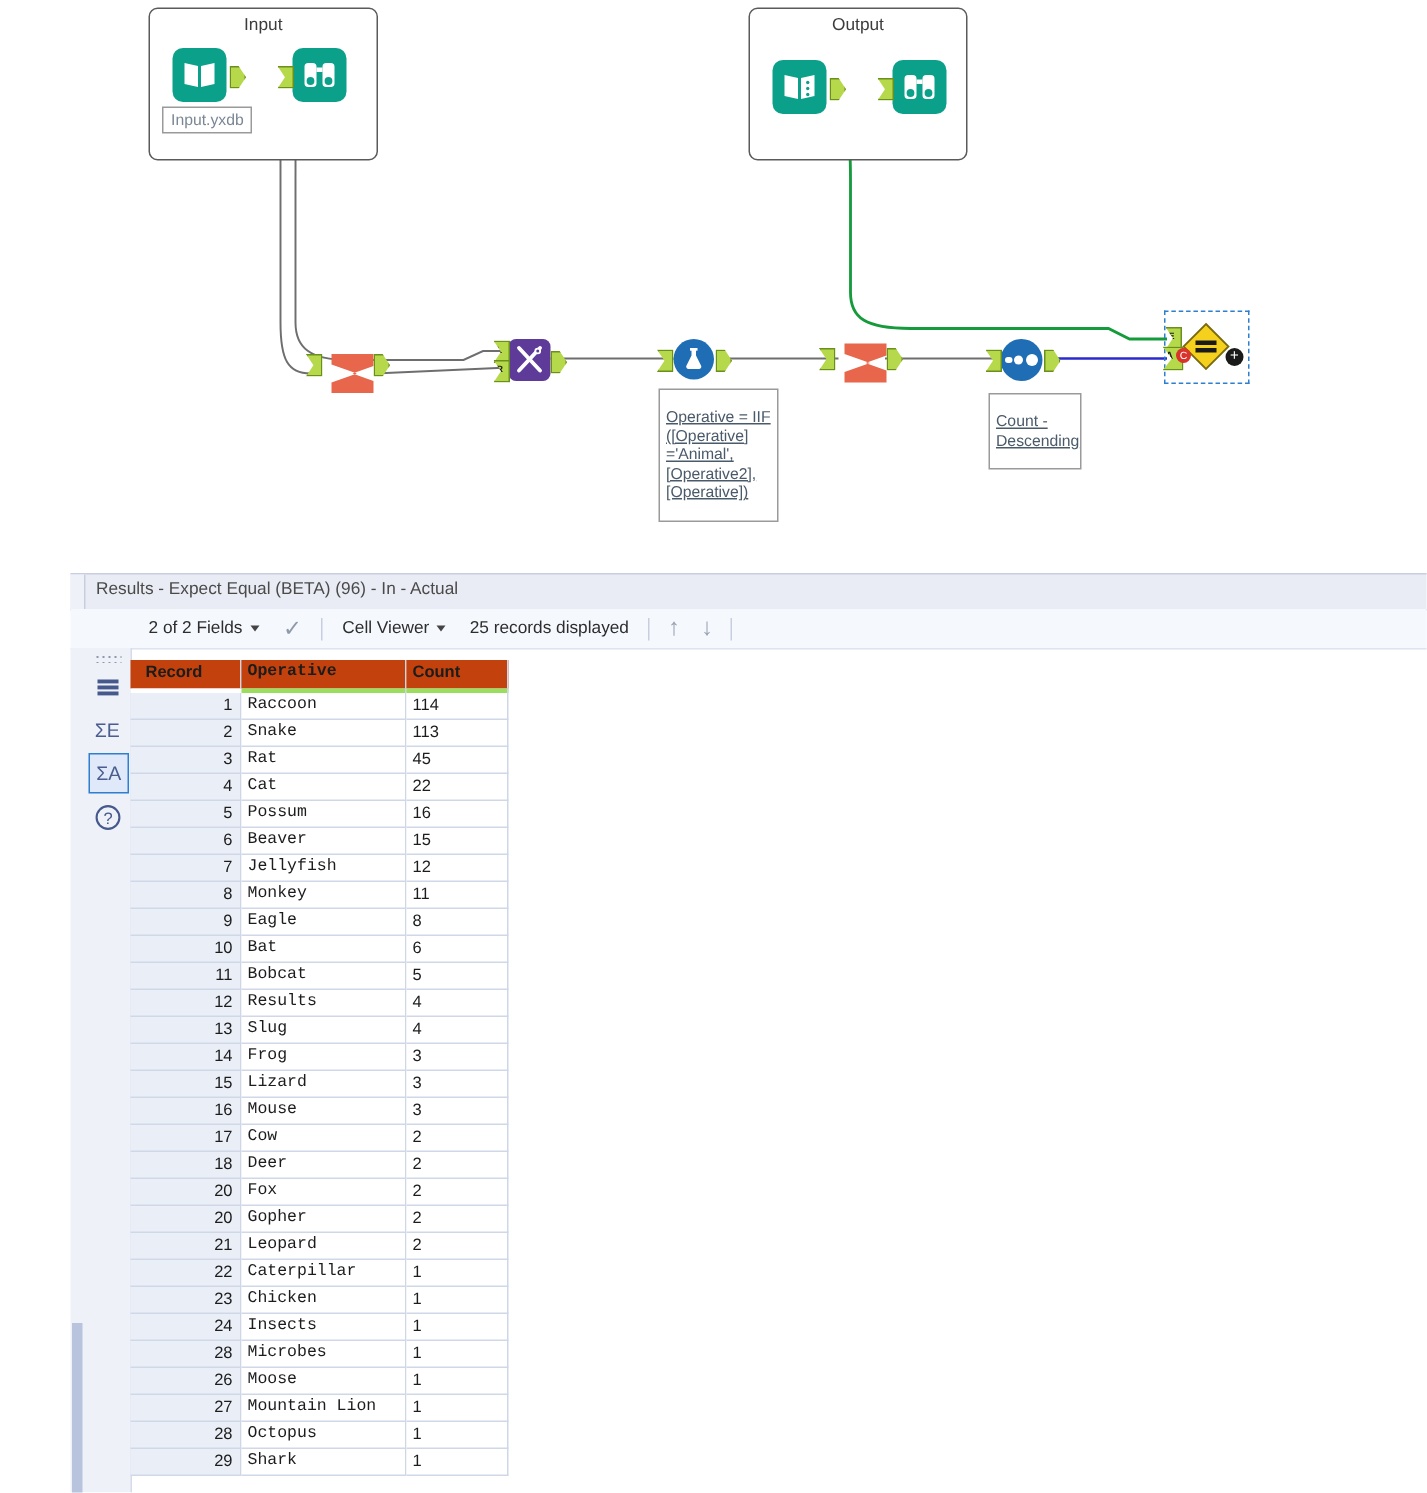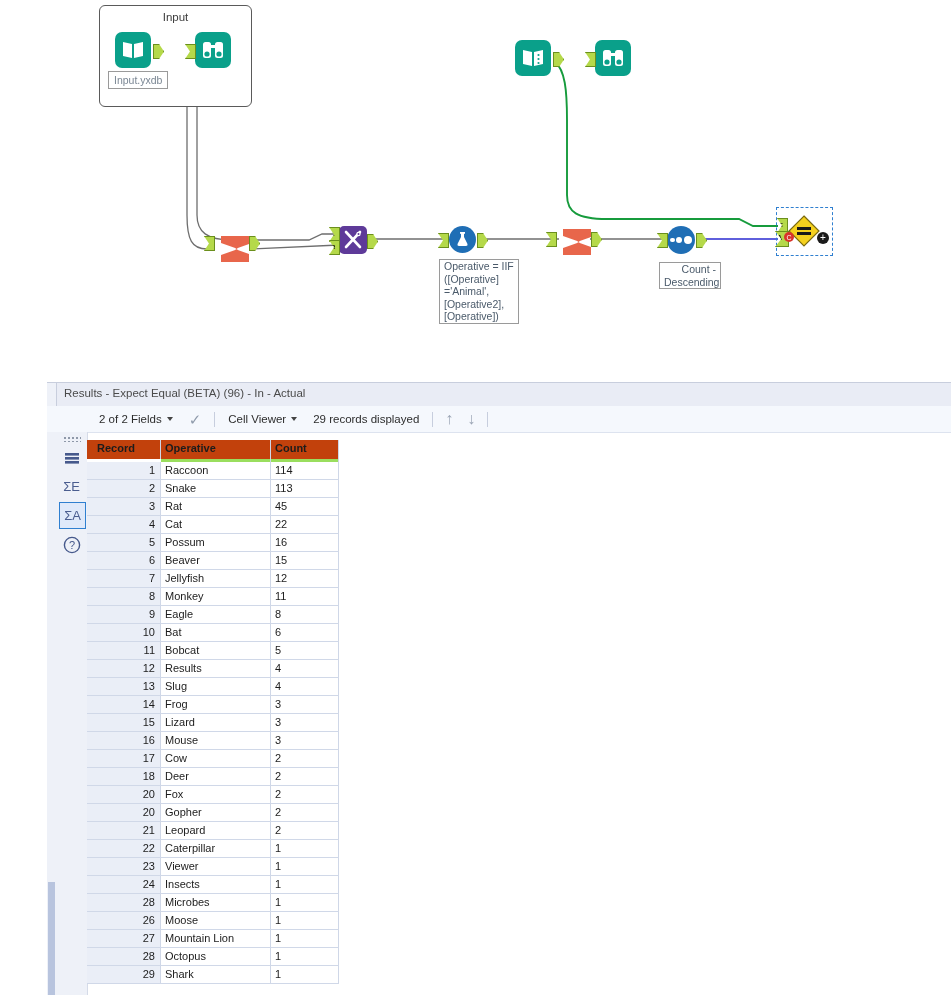--- a/index.html
+++ b/index.html
@@ -40,22 +40,23 @@
   .teal { background: #0aa08a; }
   .orange-wrap { width: 40px; height: 36px; display:flex; align-items:center; justify-content:center; }
   .purple { background: #5e3a99; border-radius: 5px; }
   .annot {
     position: absolute;
     border: 1px solid #9a9a9a;
     background: #ffffff;
     color: #4a5a6a;
     font-size: 10.5px;
     line-height: 12.6px;
-    padding: 0 4px;
+    padding: 12px 4px;
     white-space: pre-line;
+    text-decoration: underline;
   }
   .annot-file {
     position: absolute;
     border: 1px solid #9a9a9a;
     background: #ffffff;
     color: #7b8794;
     font-size: 10.5px;
     padding: 2px 5px;
   }
   .port {
@@ -140,20 +141,21 @@
     width: 74px; box-sizing:border-box;
     background:#eaeef7; border-bottom:1px solid #d0d8e8;
     border-right:1px solid #cfd7e7;
     text-align:right; padding:2px 5px 0 0;
   }
   .c-op {
     width: 110px; box-sizing:border-box;
     background:#ffffff; border-bottom:1px solid #d0d8e8;
     border-right:1px solid #cfd7e7;
     padding:2px 0 0 4px;
+    font-family:Liberation Mono, monospace;
   }
   .c-cnt {
     width: 68px; box-sizing:border-box;
     background:#ffffff; border-bottom:1px solid #d0d8e8;
     border-right:1px solid #cfd7e7;
     padding:2px 0 0 4px;
   }
   .g-head .c-rec, .g-head .c-op, .g-head .c-cnt {
     background:#c2410c; border-bottom:none; padding-top:2px;
   }
@@ -198,20 +200,23 @@
 
       <path d="M652,239 L731,239" stroke="#2a2ad0" stroke-width="1.6" fill="none"></path>
 
       <path d="M508,62 C518,70 520,90 520,120 L520,195 C520,212 530,219 560,219 L692,219 L706,226 L731,226" stroke="#169b3c" stroke-width="1.9" fill="none"></path>
     </svg>
 
     <div class="container-box" style="left:52px; top:5px; width:151px; height:100px;">
       <div class="container-title">Input</div>
     </div>
 
+    <div class="container-box" style="left:452px; top:5px; width:144px; height:100px;">
+      <div class="container-title">Output</div>
+    </div>
 
     <div class="tool" style="left:68px; top:32px;">
       <div class="tool-icon teal">
         <svg width="24" height="22" viewBox="0 0 24 22">
           <path d="M2,3 L11,5 L11,19 L2,17 Z" fill="#ffffff"></path>
           <path d="M22,3 L13,5 L13,19 L22,17 Z" fill="#ffffff"></path>
           <rect x="11" y="4.5" width="2" height="15" fill="#0aa08a"></rect>
         </svg>
       </div>
       <div class="port out" style="left:38px; top:12px;"></div>
@@ -316,21 +321,21 @@
     <div class="tool" style="left:620px; top:226px;">
       <div class="port in" style="left:-10px; top:7px;"></div>
       <div style="width:28px;height:28px;border-radius:50%;background:#1f6eb5;display:flex;align-items:center;justify-content:center;gap:1.5px;">
         <span style="width:4.5px;height:4.5px;border-radius:50%;background:#fff;display:block;"></span>
         <span style="width:6px;height:6px;border-radius:50%;background:#fff;display:block;"></span>
         <span style="width:8.5px;height:8.5px;border-radius:50%;background:#fff;display:block;"></span>
       </div>
       <div class="port out" style="left:29px; top:7px;"></div>
     </div>
 
-    <div class="annot" style="left:612px; top:262px; width:52px;text-align:right;">Count -
+    <div class="annot" style="left:612px; top:262px; width:52px;">Count -
 Descending</div>
 
     <div class="sel-box" style="left:729px; top:207px; width:55px; height:47px;"></div>
     <div class="tool" style="left:740px; top:214px;">
       <div class="port in" style="left:-10px; top:4px;">
         <span class="port-lbl">E</span>
       </div>
       <div class="port in" style="left:-12px; top:17px; width:12px; height:14px;">
         <span class="port-lbl" style="font-size:7px;">A</span>
       </div>
@@ -362,21 +367,21 @@
         </div>
         <div class="tb-item">
           <span class="check">✓</span>
         </div>
         <div class="tb-sep"></div>
         <div class="tb-item">
           <span>Cell Viewer</span>
           <span class="caret"></span>
         </div>
         <div class="tb-item">
-          <span>29 records displayed</span>
+          <span>25 records displayed</span>
         </div>
         <div class="tb-sep"></div>
         <span class="arrow-btn">↑</span>
         <span class="arrow-btn">↓</span>
         <div class="tb-sep"></div>
       </div>
     </div>
 
     <div id="leftscroll">
       <div class="thumb"></div>
@@ -522,21 +527,21 @@
             <div class="c-op">Leopard</div>
             <div class="c-cnt">2</div>
           </div>
           <div class="g-row">
             <div class="c-rec">22</div>
             <div class="c-op">Caterpillar</div>
             <div class="c-cnt">1</div>
           </div>
           <div class="g-row">
             <div class="c-rec">23</div>
-            <div class="c-op">Viewer</div>
+            <div class="c-op">Chicken</div>
             <div class="c-cnt">1</div>
           </div>
           <div class="g-row">
             <div class="c-rec">24</div>
             <div class="c-op">Insects</div>
             <div class="c-cnt">1</div>
           </div>
           <div class="g-row">
             <div class="c-rec">28</div>
             <div class="c-op">Microbes</div>

